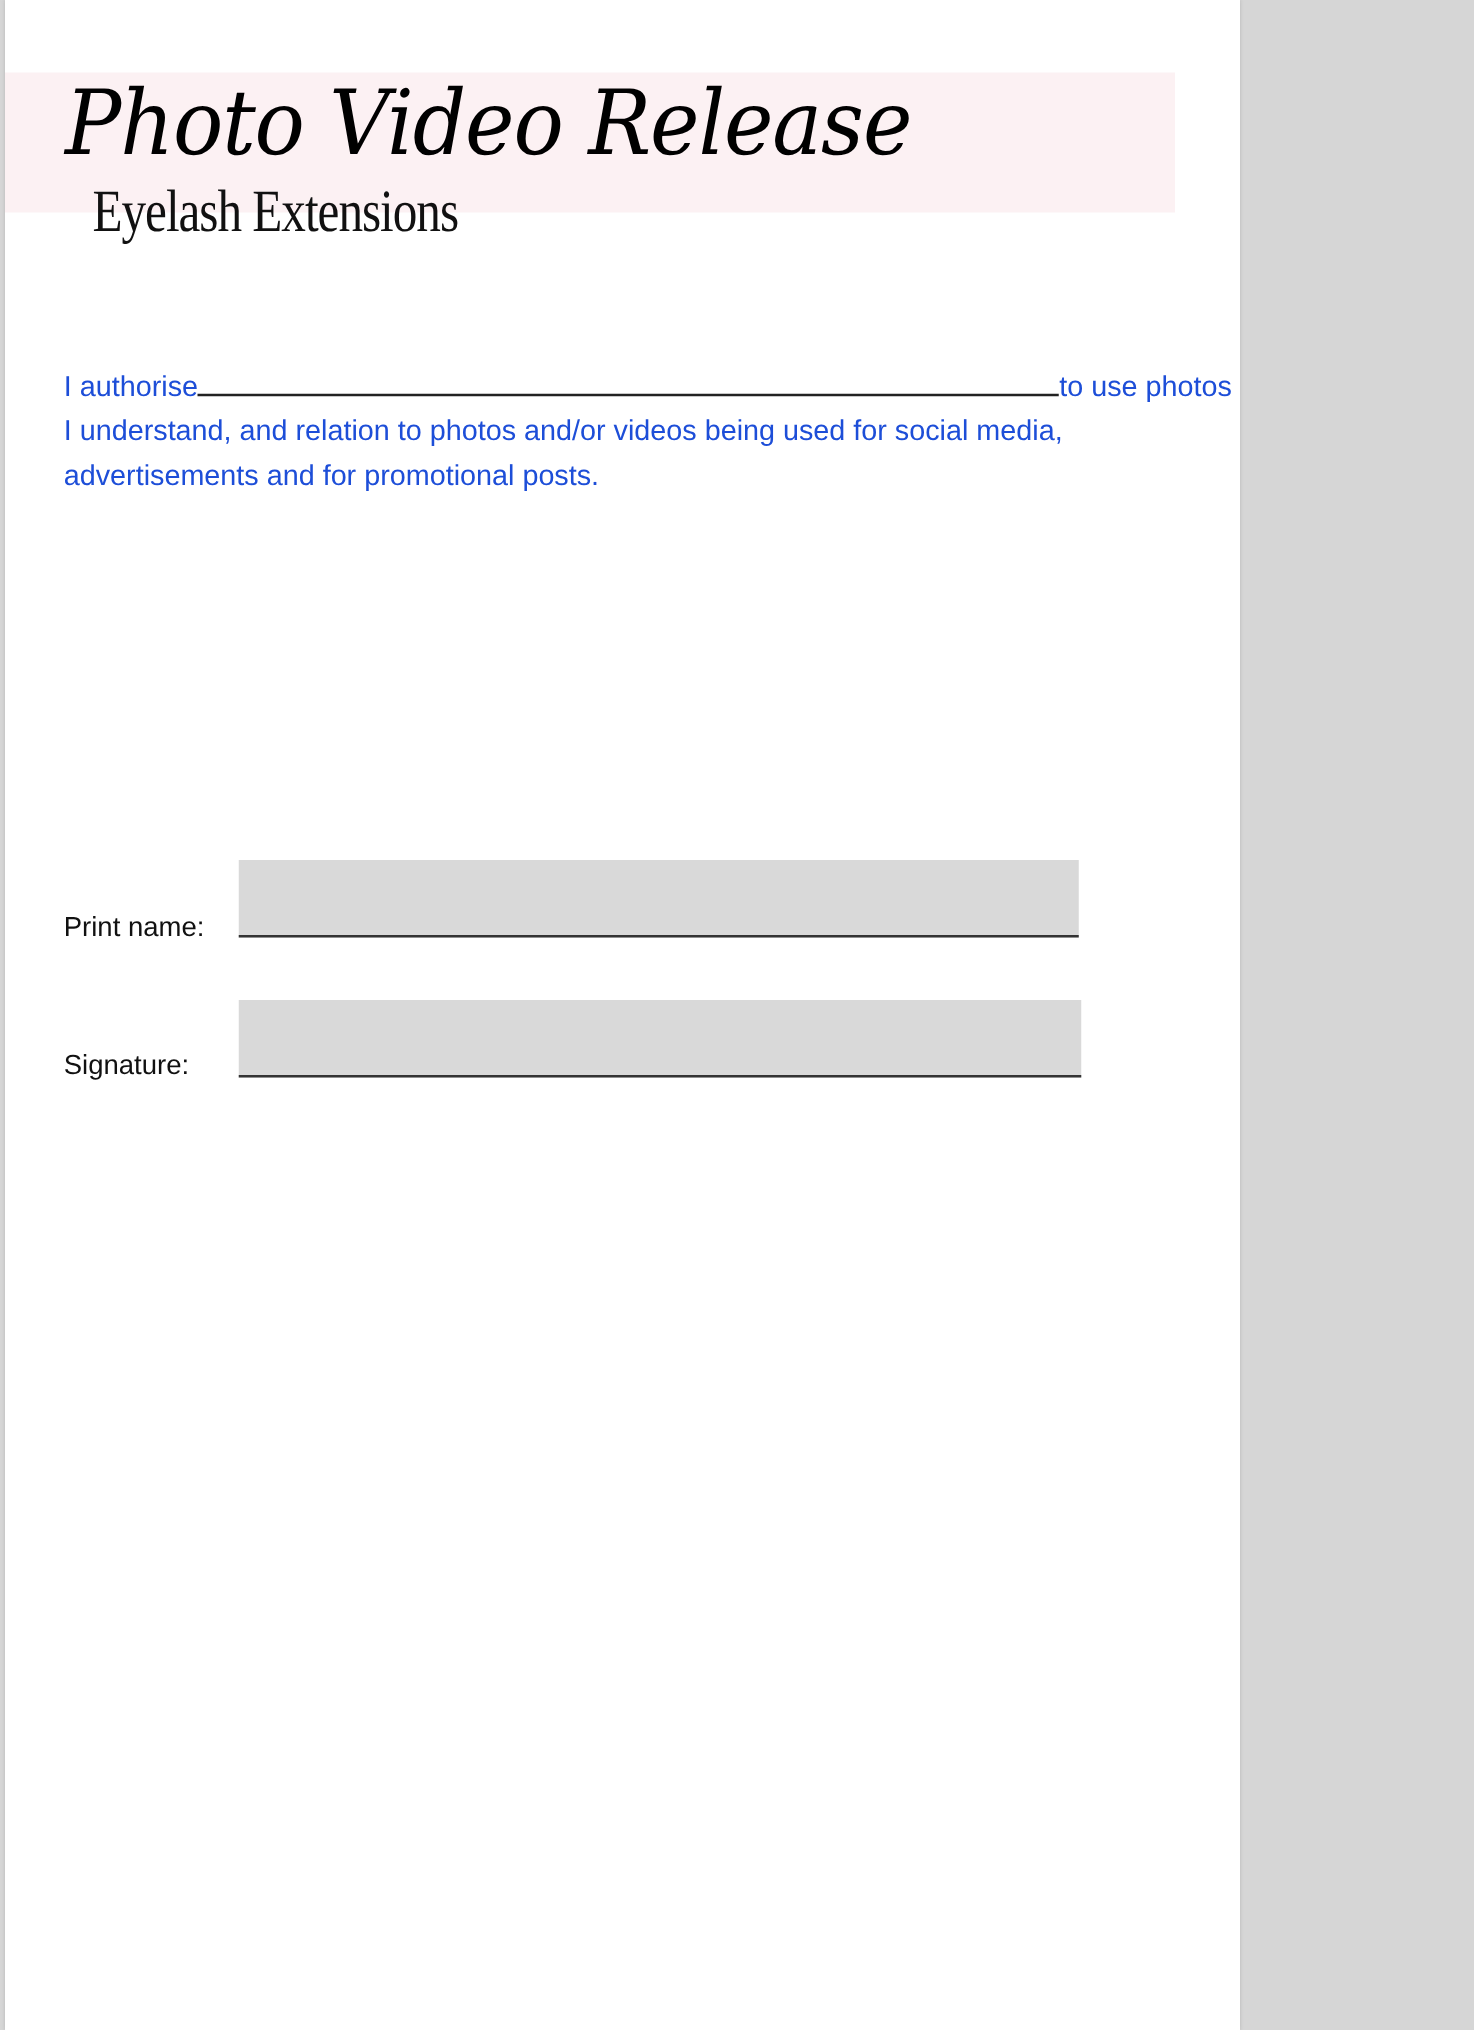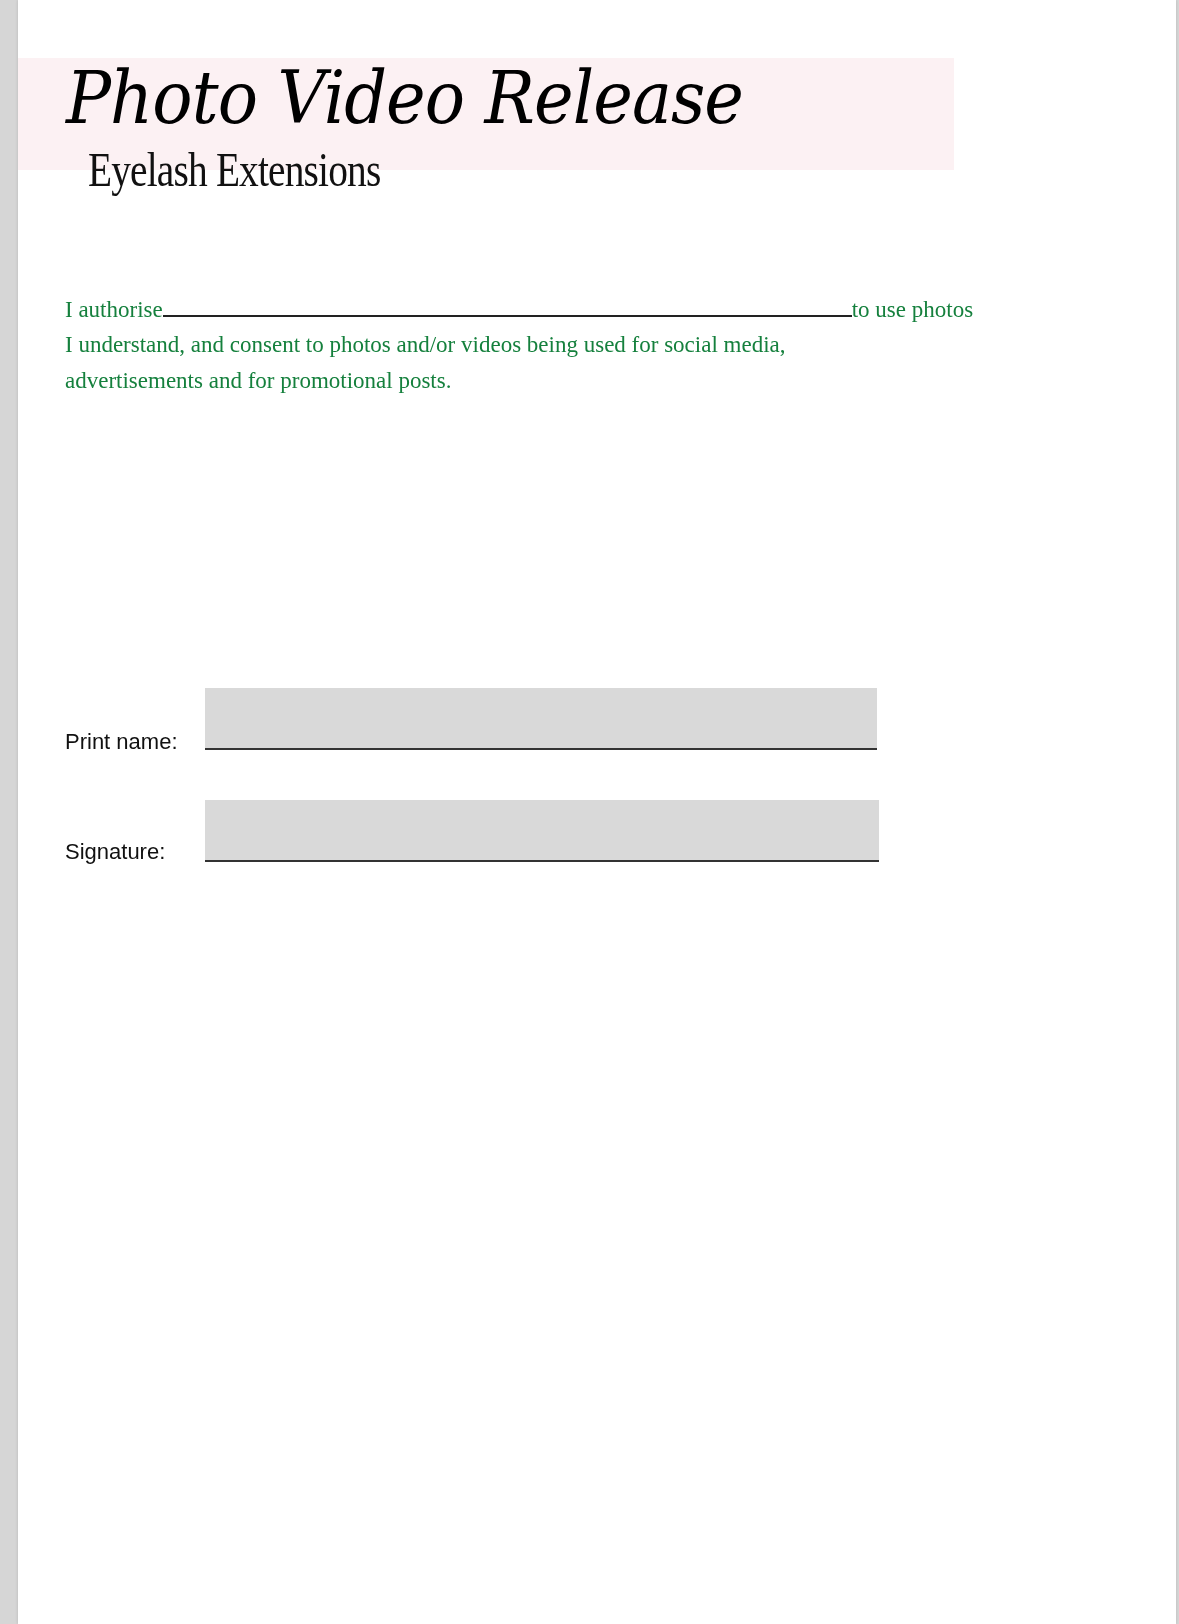--- a/index.html
+++ b/index.html
@@ -2,21 +2,21 @@
 <html><head>
 <meta charset="utf-8">
 <style>
   html, body { margin: 0; padding: 0; }
   body {
     width: 1179px; height: 1624px; position: relative; overflow: hidden;
     background: #d6d6d6;
     font-family: "Liberation Sans", sans-serif;
   }
   .page {
-    position: absolute; left: 18px; top: 0; width: 1158px; height: 1624px;
+    position: absolute; left: 4px; top: 0; width: 988px; height: 1624px;
     background: #ffffff;
     box-shadow: 0 0 3px rgba(0,0,0,0.15);
   }
   .title-band {
     position: absolute; left: 0; top: 58px; width: 936px; height: 112px;
     background: #fcf1f3;
   }
   .title {
     position: absolute; left: 48px; top: 62px;
     font-family: "DejaVu Serif", serif; font-style: italic;
@@ -26,22 +26,22 @@
   }
   .subtitle {
     position: absolute; left: 70px; top: 146px;
     font-family: "Liberation Serif", serif; font-size: 48px;
     color: #111; white-space: nowrap; line-height: 1;
     transform: scaleX(0.82); transform-origin: left top;
     letter-spacing: -1px;
   }
   .body-text {
     position: absolute; left: 47px; top: 292px; width: 1020px;
-    font-family: Liberation Serif, serif;
-    font-size: 23px; line-height: 35.3px; color: #15803d;
+    font-family: Liberation Sans, sans-serif;
+    font-size: 23px; line-height: 35.3px; color: #1d4ed8;
   }
   .body-text p { margin: 0; }
   .blank-line {
     display: inline-block; width: 689px; border-bottom: 2px solid #222;
     height: 22px; vertical-align: baseline;
   }
   .gap { height: 35px; }
   .bold { font-weight: bold; }
   .field-label {
     position: absolute; left: 47px;
@@ -57,21 +57,21 @@
 
 <div class="page">
   <div class="title-band"></div>
   <div class="title">Photo Video Release</div>
   <div class="subtitle">Eyelash Extensions</div>
 
   <div class="body-text">
     <p>
       <span>I authorise</span><span class="blank-line"></span><span>to use photos</span>
     </p>
-    <p>I understand, and consent to photos and/or videos being used for social media,</p>
+    <p>I understand, and relation to photos and/or videos being used for social media,</p>
     <p>advertisements and for promotional posts.</p>
     <div class="gap"></div>
     <div class="gap"></div>
   </div>
 
   <div class="field-label" style="top:729px;text-align:right;">Print name:</div>
   <div class="field-box" style="top:688px;"></div>
 
   <div class="field-label" style="top:839px;">Signature:</div>
   <div class="field-box" style="top:800px; width:674px;"></div>

